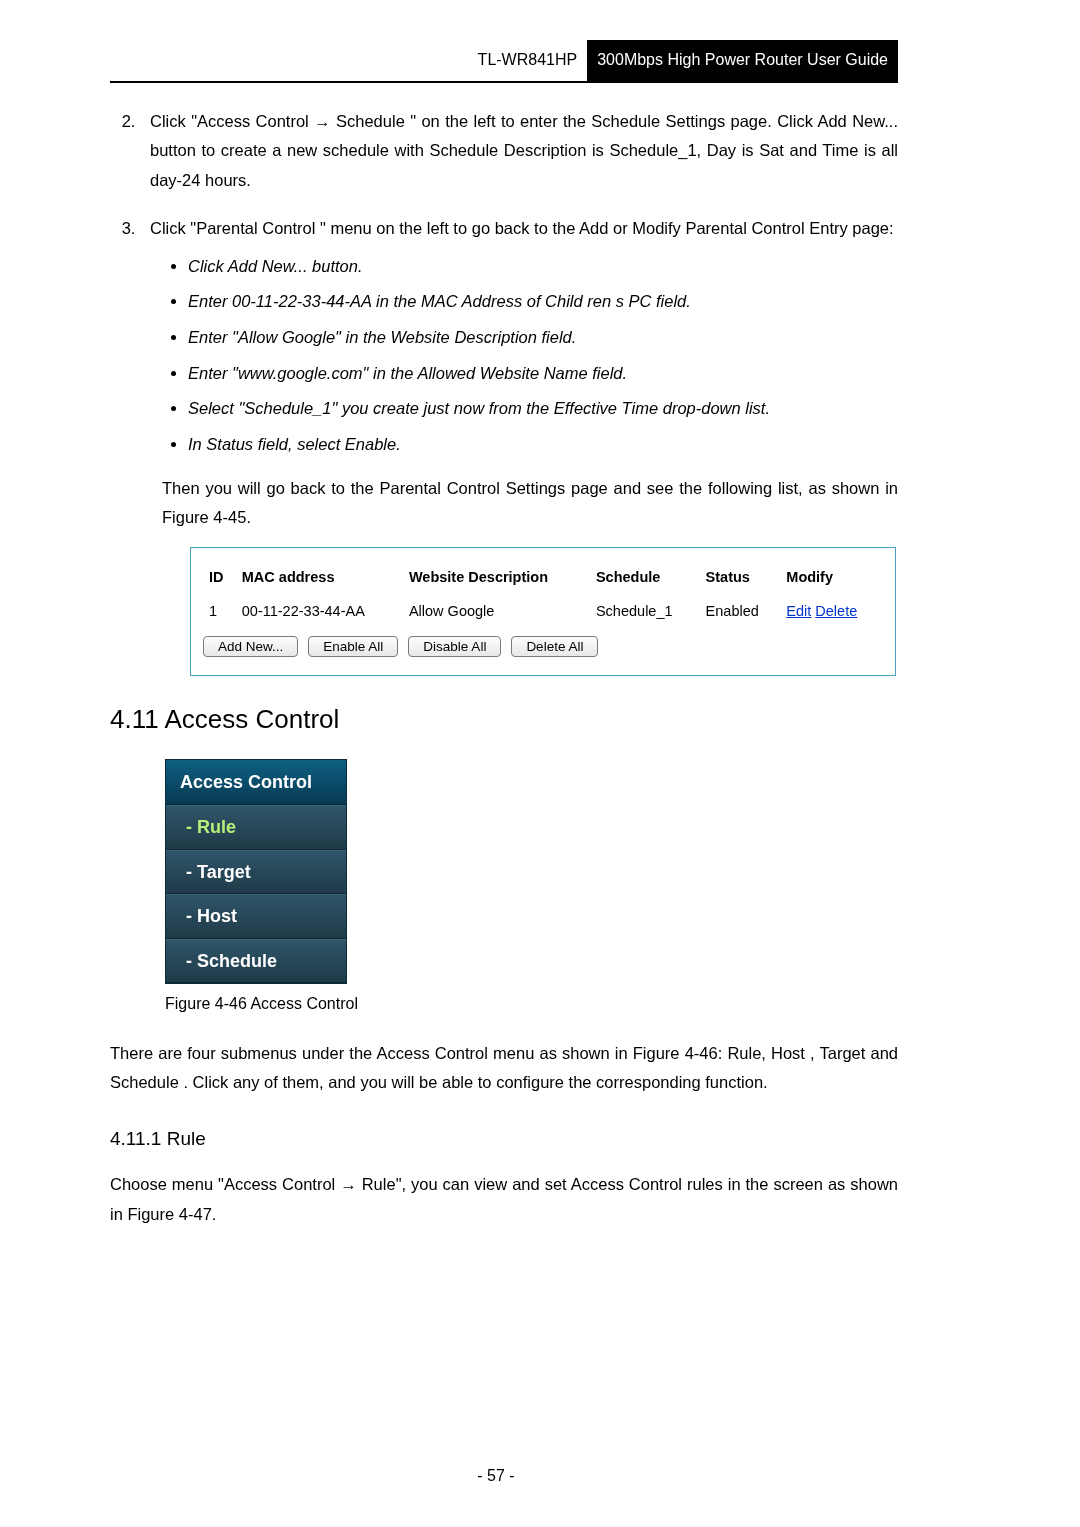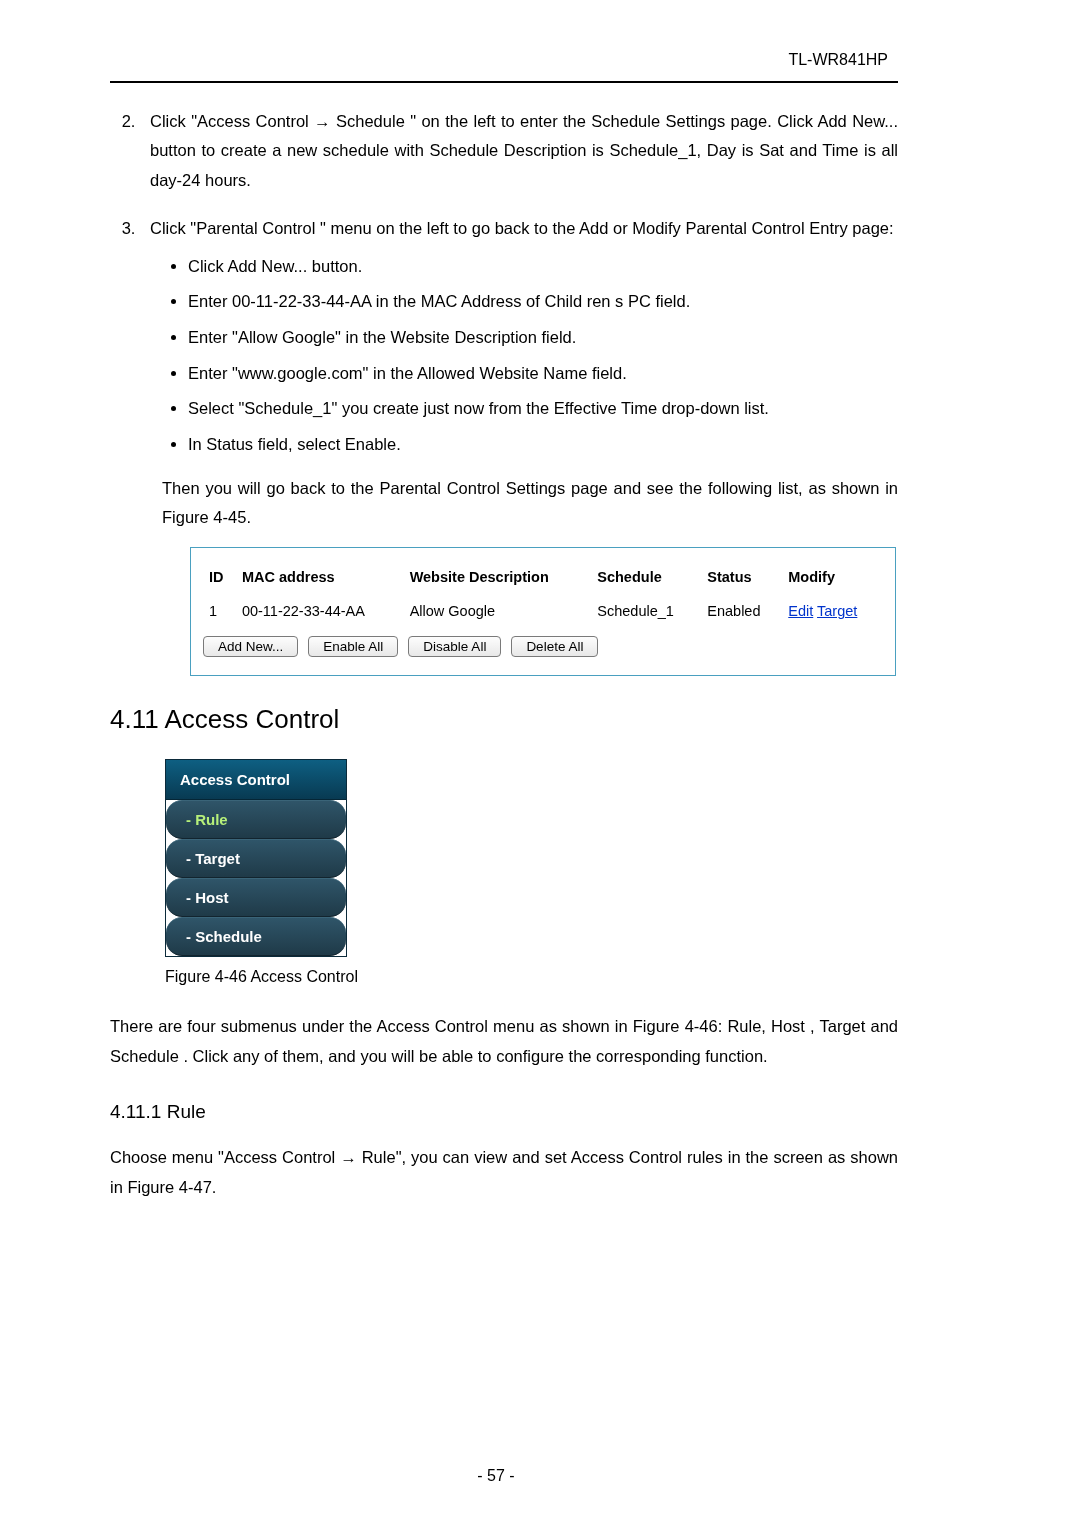--- a/index.html
+++ b/index.html
@@ -47,20 +47,21 @@
     text-align: justify;
   }
   ul.inner {
     list-style: disc;
     margin: 8px 0 8px 0;
     padding: 0 0 0 38px;
   }
   ul.inner > li {
     margin: 6px 0;
     text-align: left;
+    font-style: italic;
   }
   .inner-num {
     margin: 8px 0 8px 38px;
     padding: 0;
     text-align: left;
   }
   .para {
     margin: 14px 0;
     text-align: justify;
   }
@@ -123,39 +124,38 @@
     font-size: 19px;
     font-weight: normal;
     margin: 24px 0 10px 0;
   }
   
   .menu-shot {
     width: 180px;
     margin: 4px 0 6px 55px;
     border: 1px solid #0b2a3a;
     font-family: Arial, sans-serif;
-    font-size: 15px;
+    font-size: 18px;
   }
   .menu-shot .menu-head {
     background: #0b4f6d;
     background: linear-gradient(#0e5f82, #083a52);
     color: #fff;
     font-weight: bold;
     padding: 6px 14px;
     border-bottom: 1px solid #052636;
   }
   .menu-shot .menu-item {
     background: #2a4a5c;
     background: linear-gradient(#2f5569, #1f3a48);
     color: #fff;
     padding: 5px 20px;
     border-top: 1px solid #3a6478;
     border-bottom: 1px solid #12242e;
     font-weight: bold;
-    border-radius: 16px;
   }
   .menu-shot .menu-item.sel {
     color: #b6f07a;
   }
   .menu-caption {
     font-size: 16px;
     margin: 6px 0 20px 55px;
   }
   .footer-page {
     position: absolute;
@@ -166,20 +166,21 @@
     font-size: 16px;
   }
 </style>
 </head>
 <body>
 
 <div class="page">
 
   <div class="doc-header">
     <div class="model">TL-WR841HP</div>
+    <div class="title-bar">300Mbps High Power  Router  User Guide</div>
   </div>
 
   <ol class="steps" start="2">
     <li>Click "Access Control → Schedule " on the left to enter the Schedule Settings page. Click Add New... button to create a new schedule with Schedule Description is Schedule_1, Day is Sat and Time is all day-24 hours.</li>
     <li>
       <span>Click "Parental Control " menu on the left to go back to the Add or Modify Parental Control Entry page:</span>
       <ul class="inner">
         <li>Click Add New...  button.</li>
         <li>Enter 00-11-22-33-44-AA in the MAC Address of Child ren s PC field.</li>
         <li>Enter "Allow Google" in the Website Description  field.</li>
@@ -202,21 +203,21 @@
             <th>Modify</th>
           </tr>
           <tr>
             <td>1</td>
             <td>00-11-22-33-44-AA</td>
             <td>Allow Google</td>
             <td>Schedule_1</td>
             <td>Enabled</td>
             <td>
               <a class="link">Edit</a>
-              <a class="link">Target</a>
+              <a class="link">Delete</a>
             </td>
           </tr>
         </tbody>
           </table>
         <div class="btn-row">
           <button class="btn">Add New...</button>
           <button class="btn">Enable All</button>
           <button class="btn">Disable All</button>
           <button class="btn">Delete All</button>
         </div>

